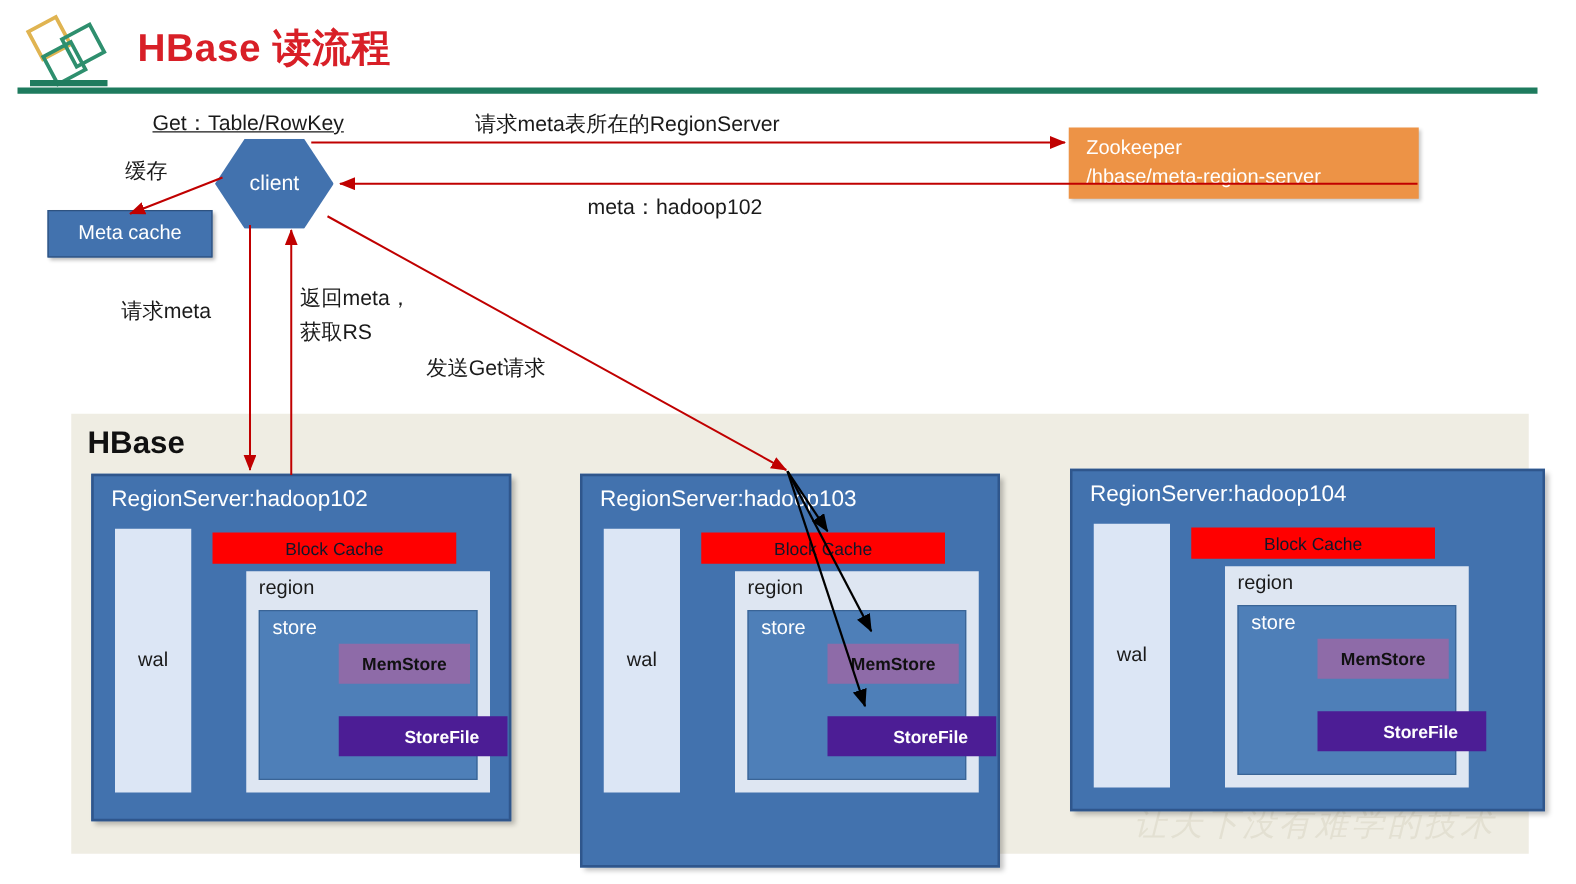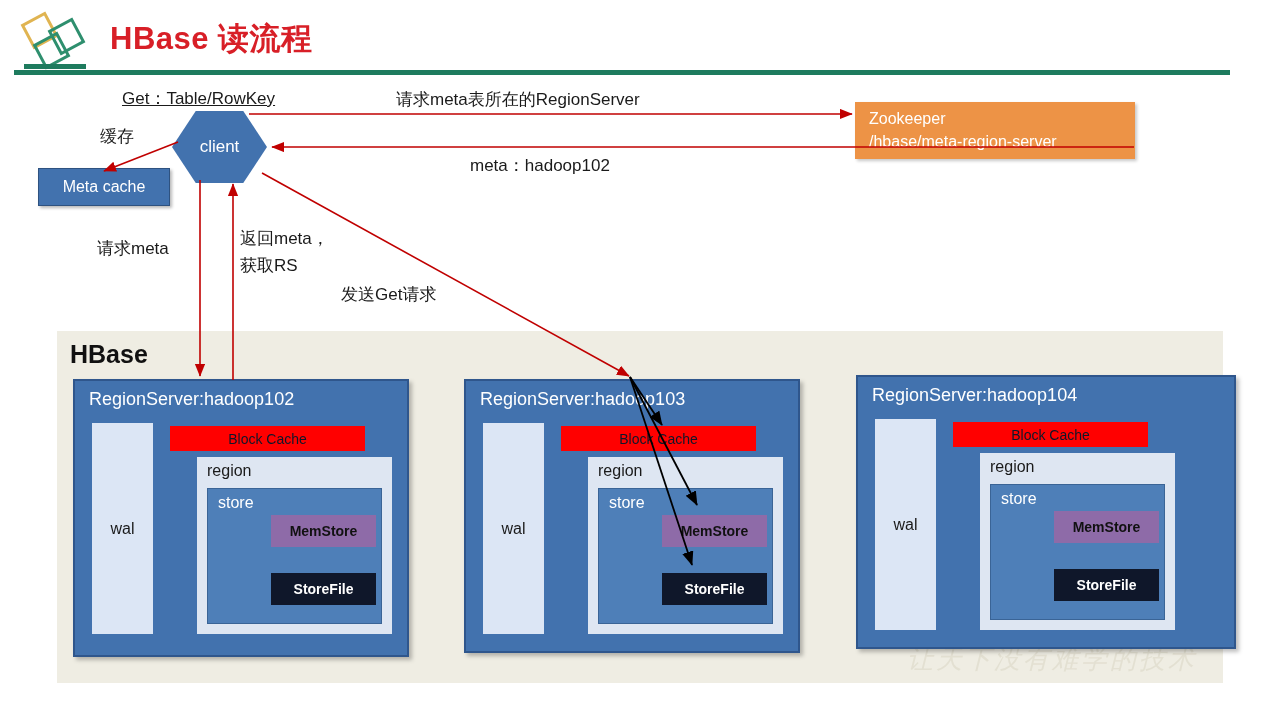--- a/index.html
+++ b/index.html
@@ -235,24 +235,25 @@
     align-items: center;
     justify-content: center;
   }
   .rs-memstore span {
     font-size: 14px;
     font-weight: bold;
     color: #111111;
   }
   .rs-storefile {
     position: absolute;
-    background: #0f172a;
-    display: flex;
-    align-items: center;
-    justify-content: center;
+    background: #4c1d95;
+    display: flex;
+    align-items: center;
+    justify-content: center;
+    padding-left: 30px;
   }
   .rs-storefile span {
     font-size: 14px;
     font-weight: bold;
     color: #ffffff;
   }
 
   
   #arrow-layer {
     position: absolute;
@@ -276,21 +277,21 @@
       <rect x="10" y="54" width="62" height="5" fill="#1E7B5E"></rect>
     </svg>
   </div>
 
   <div id="slide-title">HBase 读流程</div>
   <div id="header-rule"></div>
 
 
   <div class="dlabel" style="left:122px; top:88px;text-decoration:underline;">Get：Table/RowKey</div>
   <div class="dlabel" style="left:100px; top:126px;">缓存</div>
-  <div class="dlabel" style="left:396px; top:89px;">请求meta表所在的RegionServer</div>
+  <div class="dlabel" style="left:380px; top:89px;">请求meta表所在的RegionServer</div>
   <div class="dlabel" style="left:470px; top:155px;">meta：hadoop102</div>
   <div class="dlabel" style="left:97px; top:238px;">请求meta</div>
   <div class="dlabel" style="left:240px; top:228px;">返回meta，</div>
   <div class="dlabel" style="left:240px; top:255px;">获取RS</div>
   <div class="dlabel" style="left:341px; top:284px;">发送Get请求</div>
 
   <div id="client-node">
     <div class="hex">
       <span>client</span>
     </div>
@@ -326,21 +327,21 @@
         <div class="rs-memstore" style="left:63px; top:26px; width:105px; height:32px;">
           <span>MemStore</span>
         </div>
         <div class="rs-storefile" style="left:63px; top:84px; width:105px; height:32px;">
           <span>StoreFile</span>
         </div>
       </div>
     </div>
   </div>
 
-  <div class="regionserver" style="left:464px; top:379px; width:336px; height:274px;">
+  <div class="regionserver" style="left:464px; top:379px; width:336px; height:315px;">
     <div class="rs-title">RegionServer:hadoop103</div>
     <div class="rs-wal" style="left:17px; top:42px; width:61px; height:211px;">
       <span>wal</span>
     </div>
     <div class="rs-blockcache" style="left:95px; top:45px; width:195px; height:25px;">
       <span>Block Cache</span>
     </div>
     <div class="rs-region" style="left:95px; top:76px; width:195px; height:177px;">
       <div class="region-label">region</div>
       <div class="rs-store" style="left:10px; top:31px; width:175px; height:136px;">

